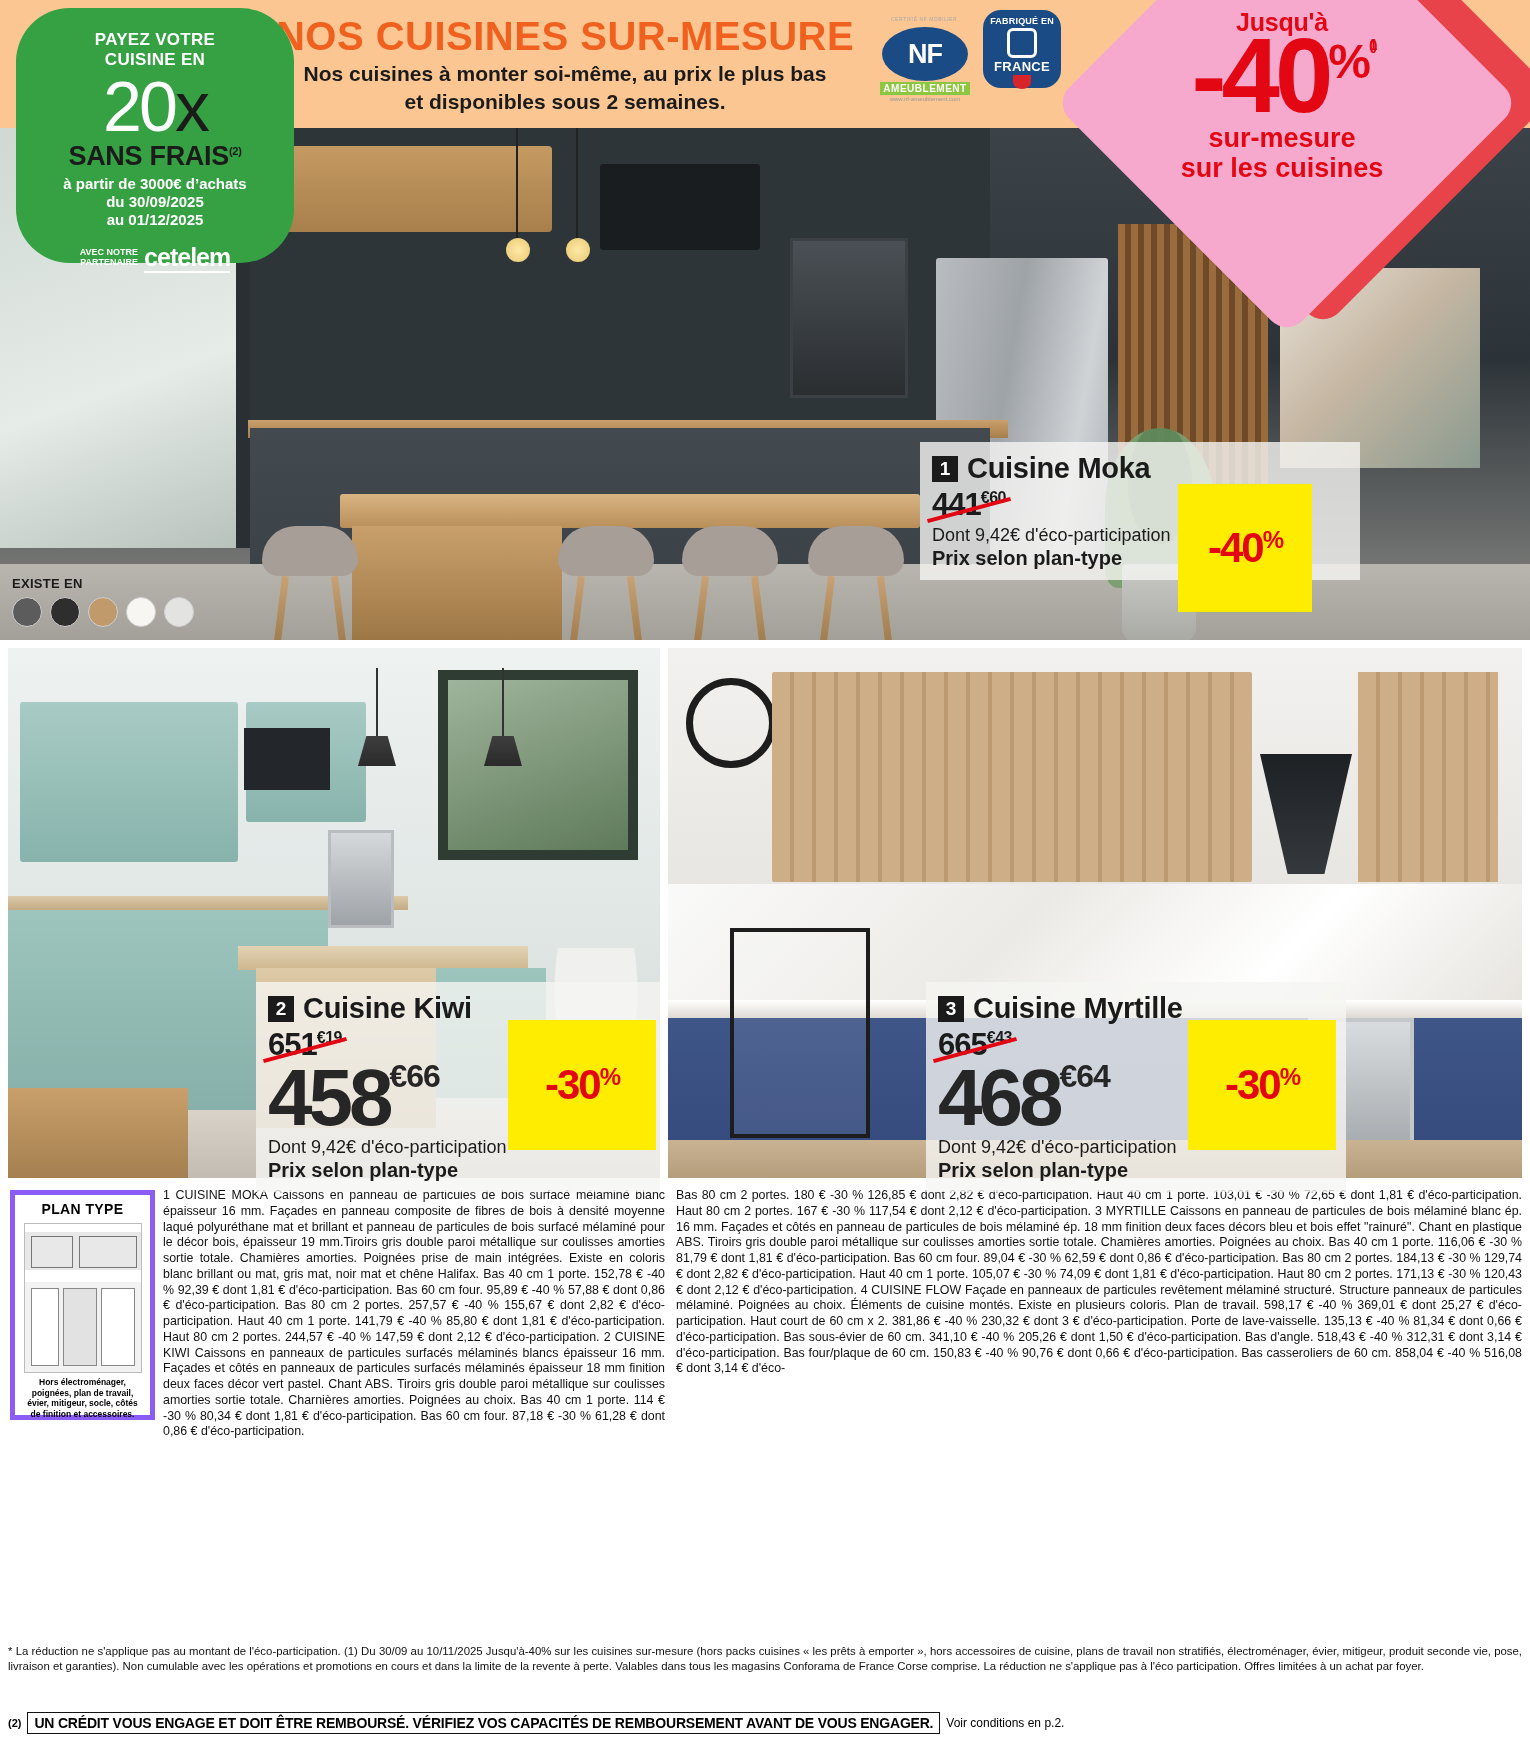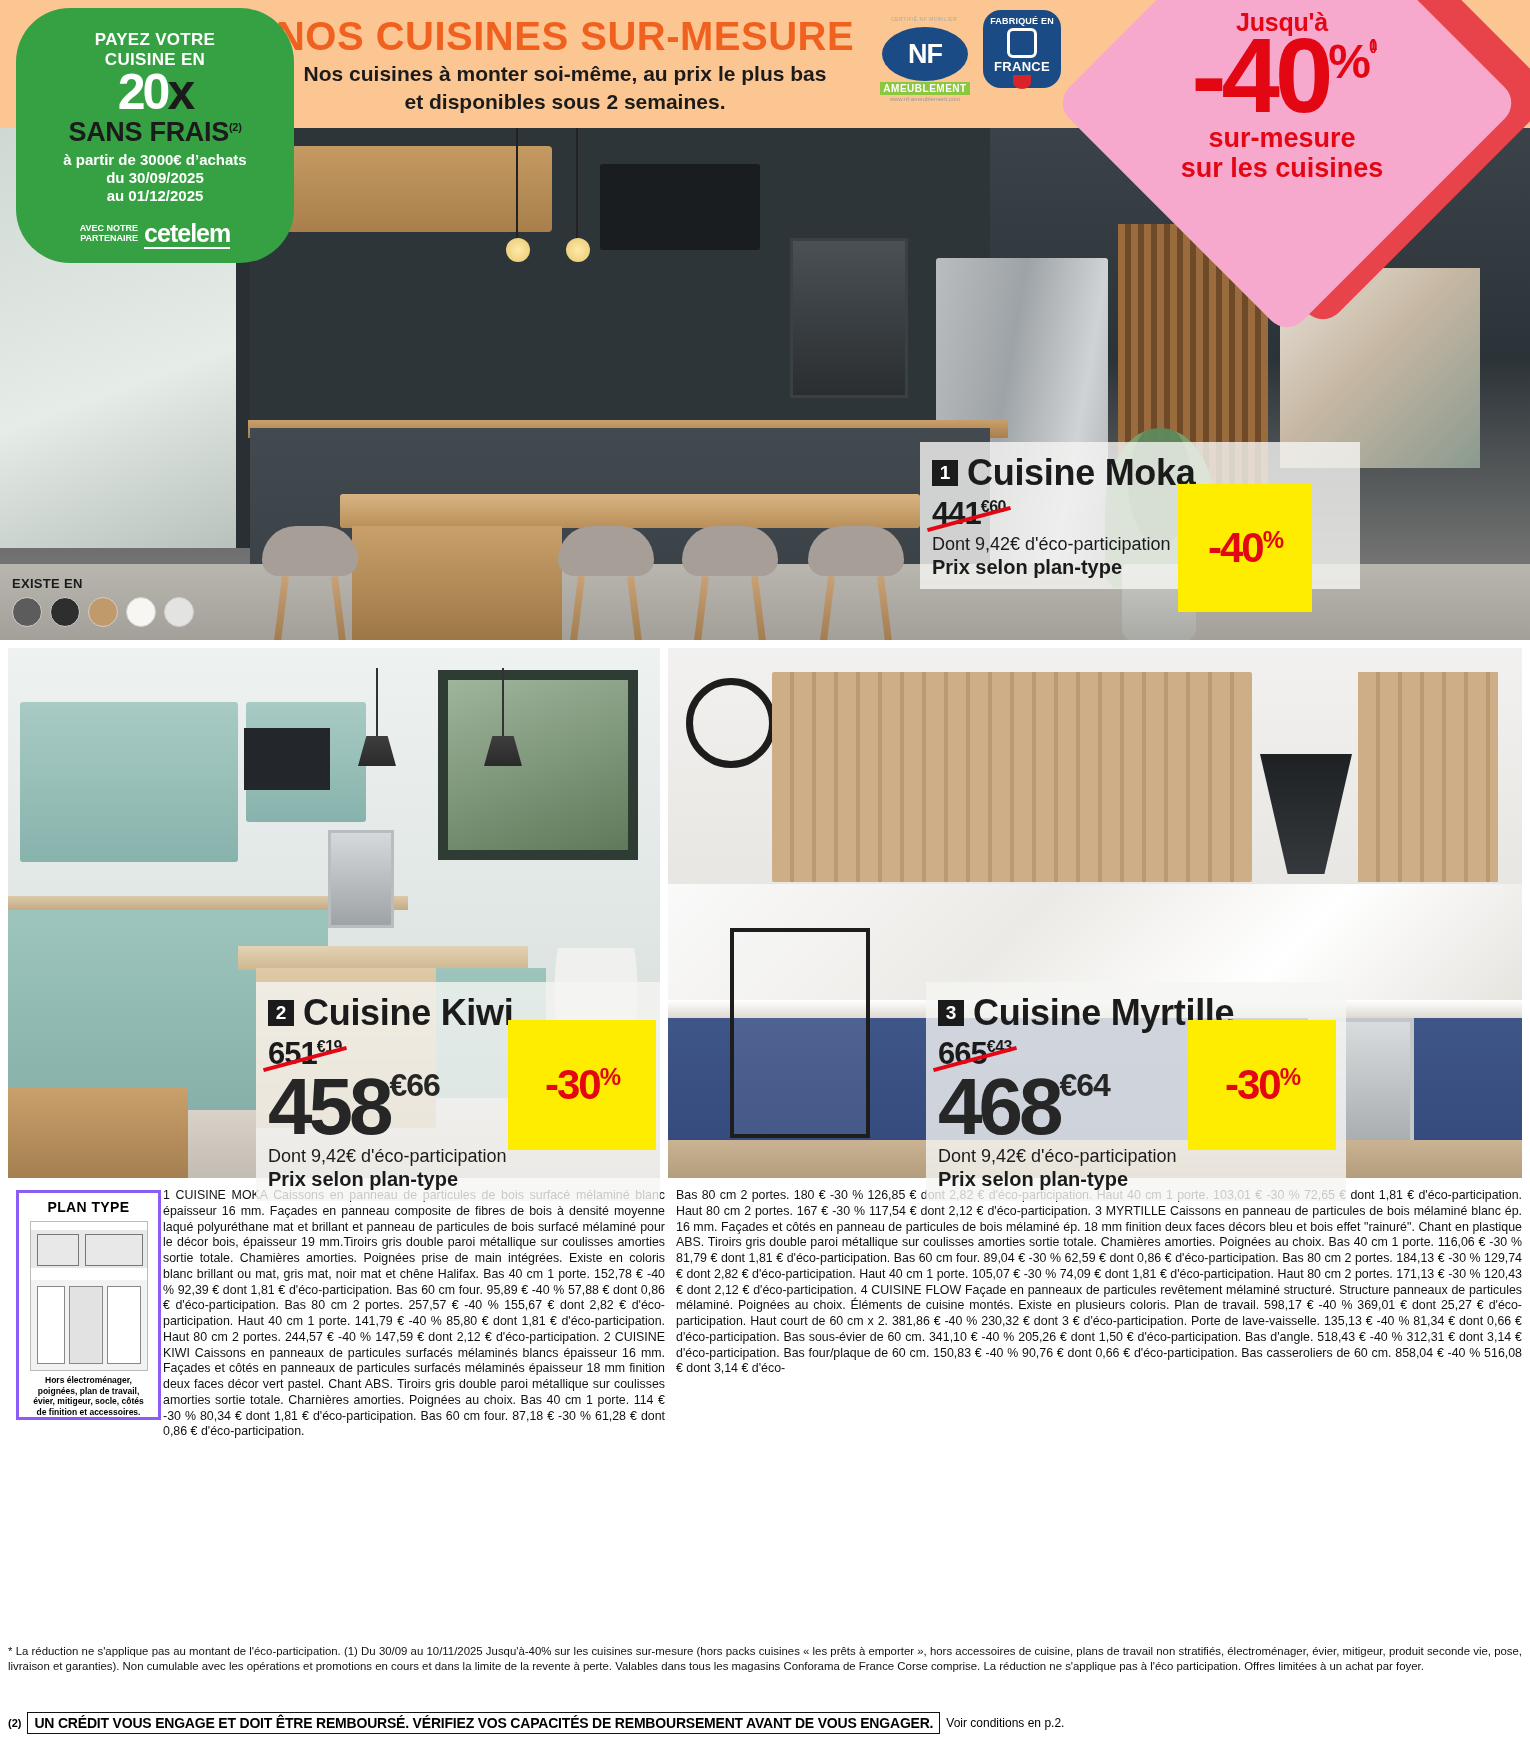--- a/index.html
+++ b/index.html
@@ -28,21 +28,21 @@
   }
 
   
   .green-badge {
     position: absolute; left: 16px; top: 8px; width: 278px; height: 255px;
     background: #35a143; border-radius: 54px;
     color: #ffffff; text-align: center; z-index: 30;
   }
   .gb-l1 { margin-top: 22px; font-size: 17px; font-weight: 700; line-height: 1.18; letter-spacing: .3px;}
   .gb-20 {
-    font-size: 50px; font-weight: 700; line-height: .9;
+    margin-top: 6px; font-size: 70px; font-weight: 400; line-height: .9;
     letter-spacing: -3px;
   }
   .gb-20 .xx { color: #1b1b1b; }
   .gb-sf {
     margin-top: 2px; font-size: 27px; font-weight: 800; color:#1b1b1b; letter-spacing:-0.3px;
   }
   .gb-sf sup { font-size: 11px; vertical-align: super; }
   .gb-cond { margin-top: 3px; font-size: 15px; font-weight: 700; line-height: 1.2; color:#ffffff;}
   .gb-partner {
     margin-top: 14px; display: flex; align-items: center; justify-content: center; gap: 6px;
@@ -201,21 +201,21 @@
   
   .price-block { position: absolute; z-index: 22; }
   .pb-panel {
     background: rgba(245,245,243,.80); padding: 10px 14px 10px 12px;
   }
   .pb-title { display:flex; align-items:center; gap: 9px; }
   .pb-num {
     width: 26px; height: 26px; background:#1b1b1b; color:#fff;
     font-size: 19px; font-weight: 800; display:flex; align-items:center; justify-content:center;
   }
-  .pb-name { font-size: 36px; font-weight: 800; color:#1b1b1b; letter-spacing:-.3px;}
+  .pb-name { font-size: 29px; font-weight: 800; color:#1b1b1b; letter-spacing:-.3px;}
   .pb-old {
     position: relative; display:inline-block; margin-top: 2px;
     font-size: 31px; font-weight: 800; color:#1b1b1b; letter-spacing:-1px;
   }
   .pb-old .cts { font-size: 16px; vertical-align: 12px; letter-spacing:-.5px;}
   .pb-old:after {
     content:""; position:absolute; left:-6px; top: 58%; width: calc(100% + 12px); height: 4px;
     background:#e30613; transform: rotate(-15deg);
   }
   .pb-new {
@@ -343,22 +343,22 @@
   }
   .my-clock {
     position:absolute; left:18px; top:30px; width:90px; height:90px;
     border-radius:50%; border: 7px solid #1d1d1d;
   }
 
   
   .bottom { position: absolute; left:0; top: 1184px; width: 1530px; height: 572px; background:#fff; }
 
   .plan-box {
-    position:absolute; left: 16px; top: 6px; width: 145px; height: 230px;
-    border: 3px solid #8b5cf6;
+    position:absolute; left: 10px; top: 6px; width: 145px; height: 230px;
+    border: 5px solid #8b5cf6;
   }
   .plan-title { font-size: 14px; font-weight: 700; text-align:center; margin-top: 6px; letter-spacing:.4px;}
   .plan-draw {
     margin: 6px auto 0; width: 118px; height: 150px;
     background:
       linear-gradient(180deg, transparent 0 8px, #e8e8e8 8px 46px, transparent 46px 58px, #f2f2f2 58px 150px);
     border: 1px solid #bbb; position: relative;
   }
   .plan-draw:before {
     content:""; position:absolute; left: 6px; top: 12px; width: 40px; height: 30px;

